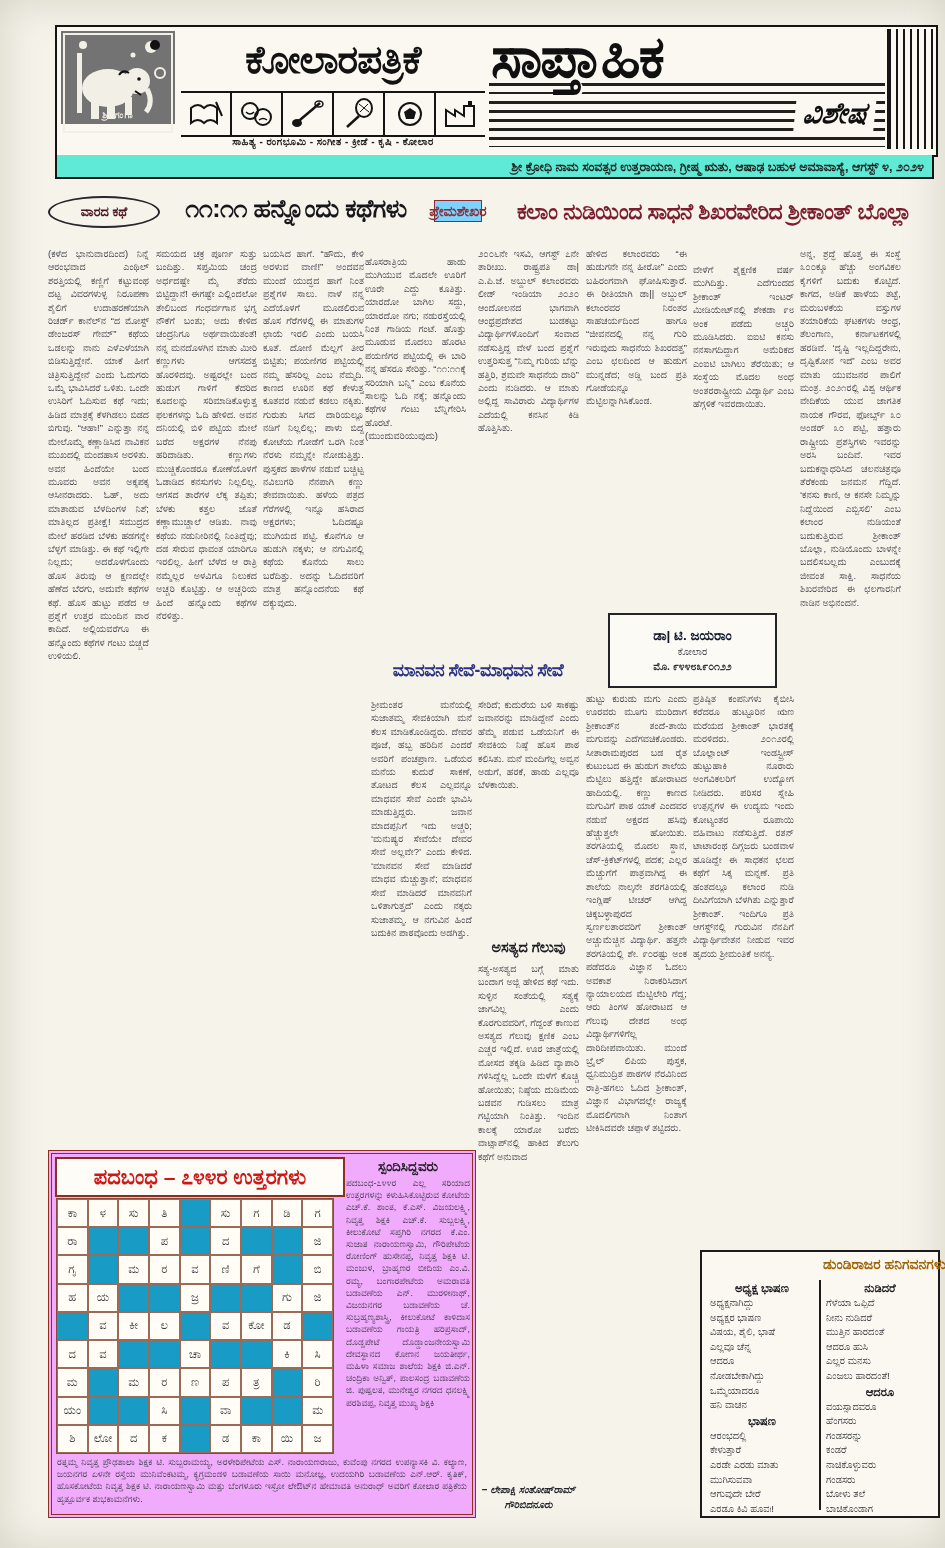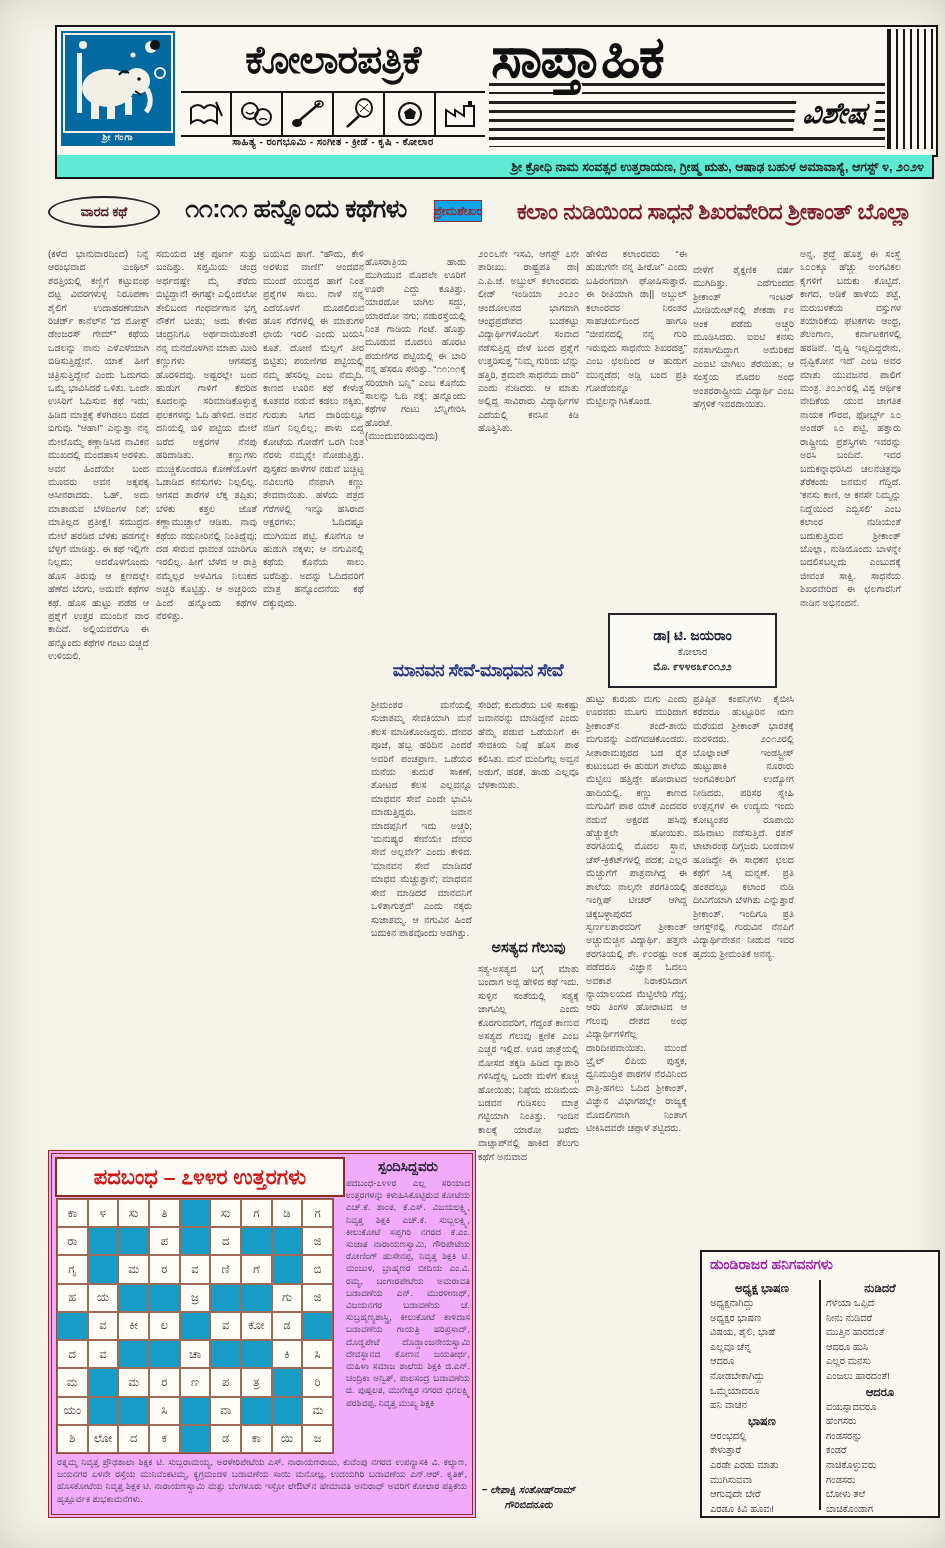--- a/index.html
+++ b/index.html
@@ -2,21 +2,21 @@
 <html><head>
 <meta charset="utf-8">
 <style>
   html,body{margin:0;padding:0;background:#dedbd2;}
   .page{position:relative;width:945px;height:1548px;background:#f5f3ea;
         font-family:"Liberation Sans",sans-serif;color:#3a3a42;overflow:hidden;
         box-shadow:inset 0 0 40px rgba(120,110,90,.25);}
   .abs{position:absolute;}
   
   .masthead{left:55px;top:25px;width:879px;height:128px;border:2px solid #141414;background:#faf8f1;}
-  .logo{left:4px;top:4px;width:114px;height:115px;background:#0369a1;display:flex;flex-direction:column;align-items:center;justify-content:flex-end;}
+  .logo{left:4px;top:4px;width:114px;height:93px;background:#737373;display:flex;flex-direction:column;align-items:center;justify-content:flex-end;}
   .logo svg{position:absolute;top:2px;left:2px;}
   .logo-caption{position:relative;color:#f2efe6;font-size:9px;font-weight:bold;padding-bottom:3px;letter-spacing:1px;}
   .paper-name{left:124px;top:4px;width:304px;height:58px;font-size:39px;font-weight:900;color:#121212;letter-spacing:-1px;text-align:center;line-height:58px;}
   .art-strip{left:124px;top:64px;width:304px;height:42px;display:flex;border-top:2px solid #141414;border-bottom:2px solid #141414;}
   .art-cell{flex:1;border-right:2px solid #141414;display:flex;align-items:center;justify-content:center;background:#faf8f1;}
   .art-cell:last-child{border-right:none;}
   .tagline{left:124px;top:109px;width:304px;font-size:10px;font-weight:bold;color:#20201f;text-align:center;letter-spacing:.5px;}
   .edition-zone{left:432px;top:2px;width:396px;height:120px;overflow:hidden;}
   .edition-stripes{position:absolute;left:0;bottom:2px;width:100%;height:64px;
      background:repeating-linear-gradient(180deg,#20201e 0 2.5px,transparent 2.5px 9px);}
@@ -25,21 +25,21 @@
   .ornament{left:830px;top:2px;width:45px;height:120px;
      background:repeating-linear-gradient(90deg,#17171a 0 2px,#faf8f1 2px 7px);border-left:2px solid #141414;}
   .dateline{left:55px;top:155px;width:879px;height:24px;border:2px solid #141414;border-top:none;
      font-size:12.5px;font-weight:bold;color:#20201f;text-align:right;line-height:24px;padding-right:8px;box-sizing:border-box;background:#5eead4;}
   
   .kicker{left:48px;top:196px;width:108px;height:28px;border:2px solid #26262c;border-radius:50%;
      font-size:13px;font-weight:900;color:#4a1420;display:flex;align-items:center;justify-content:center;}
   .headline1{left:160px;top:188px;width:272px;height:42px;font-size:25px;font-weight:900;color:#16161b;
      display:flex;align-items:center;justify-content:center;white-space:nowrap;letter-spacing:-0.5px;}
   .author-tag{left:434px;top:200px;width:46px;height:20px;border:1.5px solid #8b2b35;color:#8b2b35;
-     font-size:12px;font-weight:bold;display:flex;align-items:center;justify-content:center;background:#0ea5e9;}
+     font-size:14px;font-weight:bold;display:flex;align-items:center;justify-content:center;background:#7dd3fc;}
   .headline2{left:488px;top:194px;width:452px;height:36px;font-size:22px;font-weight:900;color:#7b1e2d;
      display:flex;align-items:center;justify-content:center;white-space:nowrap;letter-spacing:-0.5px;}
   .headline3{left:371px;top:653px;width:214px;height:34px;font-size:17.5px;font-weight:900;color:#2a3480;
      display:flex;align-items:center;justify-content:center;white-space:nowrap;letter-spacing:-0.5px;}
   .subhead{left:478px;top:936px;width:101px;height:22px;font-size:14.5px;font-weight:900;color:#1c1c22;
      display:flex;align-items:center;justify-content:center;}
   
   .col{font-size:9.5px;line-height:13.4px;text-align:justify;color:#3a3a42;overflow:hidden;word-break:break-word;}
   .byline-box{left:608px;top:613px;width:165px;height:71px;border:2px solid #23232a;background:#fbfaf4;
      display:flex;flex-direction:column;align-items:center;justify-content:center;gap:2px;}
@@ -57,21 +57,21 @@
   .xw-cell{border:1px solid #9b6a58;background:#fffdf6;display:flex;align-items:center;justify-content:center;
      font-size:11.5px;color:#3a3a42;}
   .xw-cell.fill{background:#189cc6;}
   .responders{position:absolute;left:294px;top:5px;width:124px;height:294px;overflow:hidden;}
   .resp-head{font-size:13.5px;font-weight:900;color:#1c1c22;text-align:center;margin-bottom:2px;}
   .resp-text{font-size:9px;line-height:12.2px;text-align:justify;color:#3a3a42;}
   .xw-footer{position:absolute;left:5px;top:302px;width:410px;height:54px;font-size:9px;line-height:12.2px;
      text-align:justify;color:#3a3a42;overflow:hidden;}
   
   .poems-box{left:700px;top:1250px;width:240px;height:268px;border:2px solid #1c1c1e;background:#faf8f1;box-sizing:border-box;}
-  .poems-title{position:absolute;left:8px;top:4px;width:100%;text-align:left;font-size:14px;font-weight:900;color:#a21caf;}
+  .poems-title{position:absolute;left:8px;top:4px;width:100%;text-align:right;font-size:14px;font-weight:900;color:#a16207;}
   .poem-col{position:absolute;top:28px;height:232px;overflow:hidden;}
   .poem-col.left{left:8px;width:104px;}
   .poem-col.right{left:124px;width:108px;}
   .poem-divider{position:absolute;left:117px;top:28px;width:2px;height:230px;background:#1c1c1e;}
   .poem-head{font-size:11.5px;font-weight:900;color:#17171c;text-align:center;margin:2px 0 1px;}
   .poem-line{font-size:9.8px;line-height:14.6px;color:#33333a;}
 </style>
 </head>
 <body>
 

